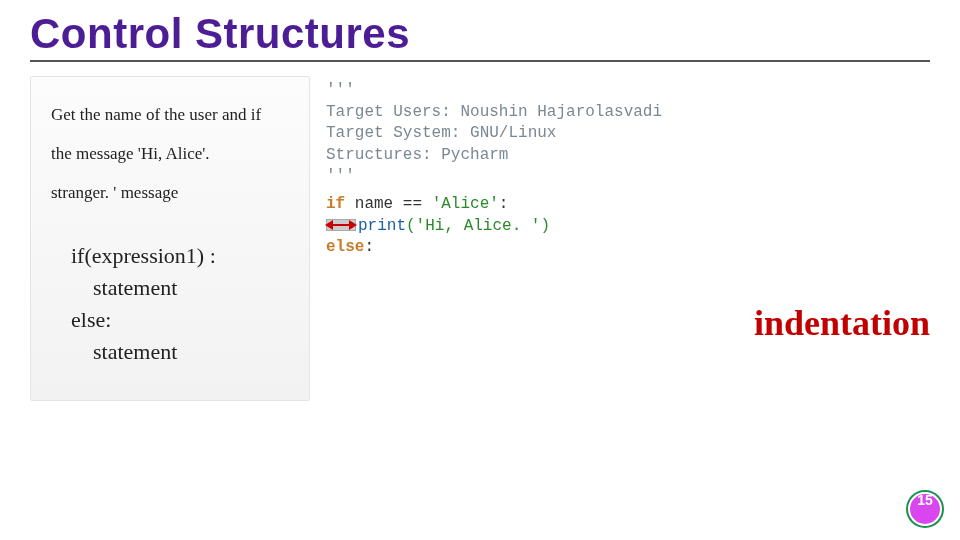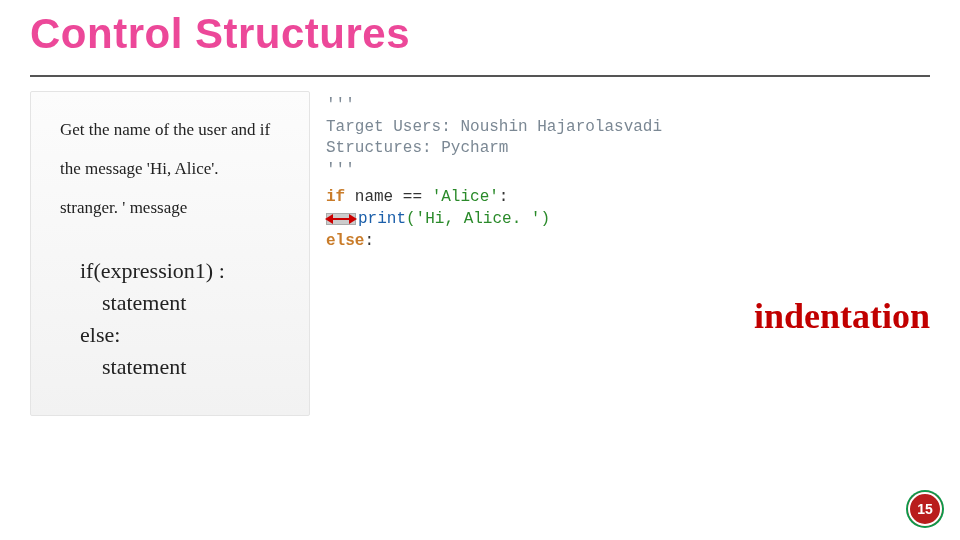--- a/index.html
+++ b/index.html
@@ -1,36 +1,36 @@
 <!DOCTYPE html>
 <html><head>
 <meta charset="utf-8">
 <style>
   * { margin: 0; padding: 0; box-sizing: border-box; }
   html, body { width: 960px; height: 540px; background: #fff; font-family: Arial, Helvetica, sans-serif; position: relative; overflow: hidden; }
   .slide { width: 960px; height: 540px; position: relative; padding: 10px 30px 20px 30px; }
-  .title { font-size: 42px; font-weight: bold; color: #ec4899; border-bottom: 2px solid #555; padding-bottom: 17px; margin-bottom: 14px; letter-spacing: 0.5px; }
+  .title { font-size: 42px; font-weight: bold; color: #4c1d95; border-bottom: 2px solid #555; padding-bottom: 2px; margin-bottom: 14px; letter-spacing: 0.5px; }
   .cols { display: flex; gap: 16px; }
-  .left { width: 280px; background: linear-gradient(#fcfcfc,#f2f2f2); border: 1px solid #e4e4e4; border-radius: 2px; padding: 18px 14px 24px 29px; font-family: "Times New Roman", Times, serif; color: #222; }
+  .left { width: 280px; background: linear-gradient(#fcfcfc,#f2f2f2); border: 1px solid #e4e4e4; border-radius: 2px; padding: 18px 14px 24px 20px; font-family: "Times New Roman", Times, serif; color: #222; }
   .task { font-size: 17px; line-height: 2.3; }
   .syntax { font-size: 22px; line-height: 1.45; margin: 28px 0 8px 20px; }
   .right { flex: 1; position: relative; font-family: Consolas, "Courier New", monospace; font-size: 16px; line-height: 1.35; color: #333; padding-top: 4px; }
   .comment { color: #7b8894; }
   .kw { color: #c97c2a; font-weight: bold; }
   .fn { color: #1b5faa; }
   .str { color: #2a8a2a; }
   .op { color: #333; }
   .codeblock { margin-top: 6px; }
   .indent-mark { display: inline-block; width: 30px; height: 12px; background: #ccc; border: 1px solid #aaa; vertical-align: middle; margin-right: 2px; position: relative; }
   .arrow-left, .arrow-right { position: absolute; top: 50%; width: 0; height: 0; border-top: 5px solid transparent; border-bottom: 5px solid transparent; transform: translateY(-50%); }
   .arrow-left { left: -2px; border-right: 8px solid #c00; }
   .arrow-right { right: -2px; border-left: 8px solid #c00; }
   .arrow-line { position: absolute; left: 6px; right: 6px; top: 50%; height: 2px; background: #c00; transform: translateY(-50%); }
   .indentation-label { font-family: "Times New Roman", Times, serif; font-weight: bold; color: #c10000; font-size: 36px; margin: 40px 0 0 28px; text-align: right; }
-  .page-badge { position: absolute; right: 18px; bottom: 14px; width: 34px; height: 34px; border-radius: 50%; background: #b91c1c; display: flex; align-items: center; justify-content: center; color: #fff; font-weight: bold; font-size: 14px; box-shadow: inset 0 0 0 2px #fff, 0 0 0 2px #109648; }
+  .page-badge { position: absolute; right: 18px; bottom: 14px; width: 34px; height: 34px; border-radius: 50%; background: #d946ef; display: flex; align-items: flex-start; justify-content: center; color: #fff; font-weight: bold; font-size: 14px; box-shadow: inset 0 0 0 2px #fff, 0 0 0 2px #109648; }
   .code-line { white-space: pre; }
 </style>
 </head>
 <body>
 
 <div class="slide">
 
   <h1 class="title">Control Structures</h1>
 
   <div class="cols">
@@ -45,20 +45,21 @@
         <div>if(expression1) :</div>
         <div style="padding-left:22px">statement</div>
         <div>else:</div>
         <div style="padding-left:22px">statement</div>
       </div>
     </div>
 
     <div class="right">
       <div class="code-line comment">'''</div>
       <div class="code-line comment">Target Users: Noushin Hajarolasvadi</div>
+      <div class="code-line comment">Target System: GNU/Linux</div>
       <div class="code-line comment">Structures: Pycharm</div>
       <div class="code-line comment">'''</div>
 
       <div class="codeblock">
         <div class="code-line"><span class="kw">if </span><span>name == </span><span class="str">'Alice'</span><span>:</span></div>
         <div class="code-line"><span class="indent-mark"><span class="arrow-left"></span><span class="arrow-line"></span><span class="arrow-right"></span></span><span class="fn">print</span><span class="str">('Hi, Alice. ')</span></div>
         <div class="code-line"><span class="kw">else</span><span>:</span></div>
       </div>
 
       <div class="indentation-label">indentation</div>

